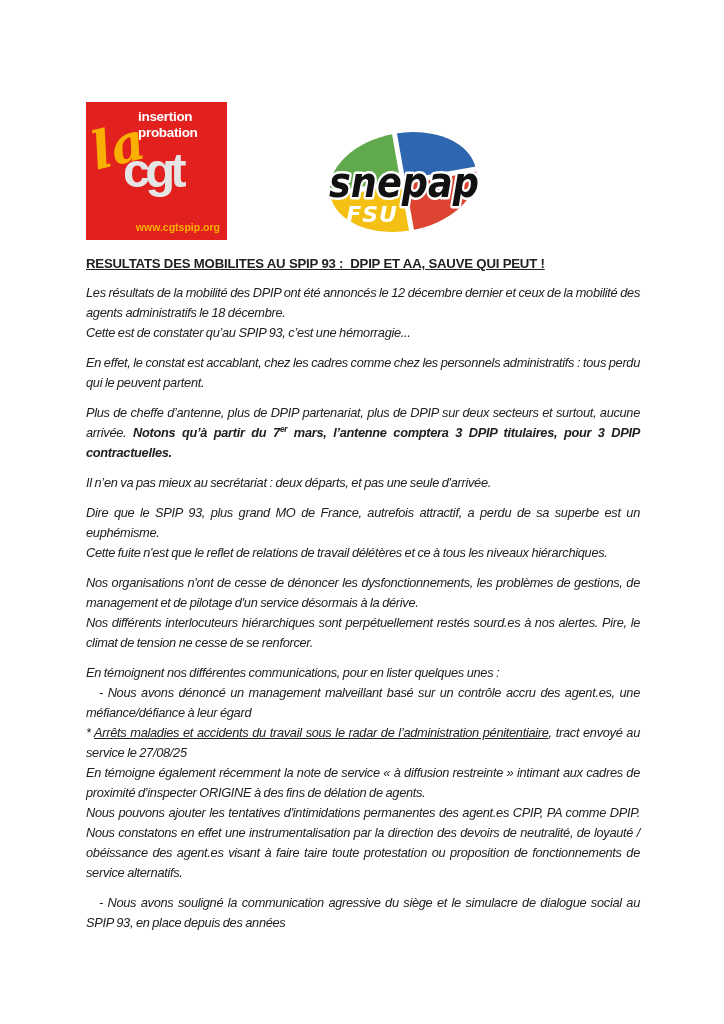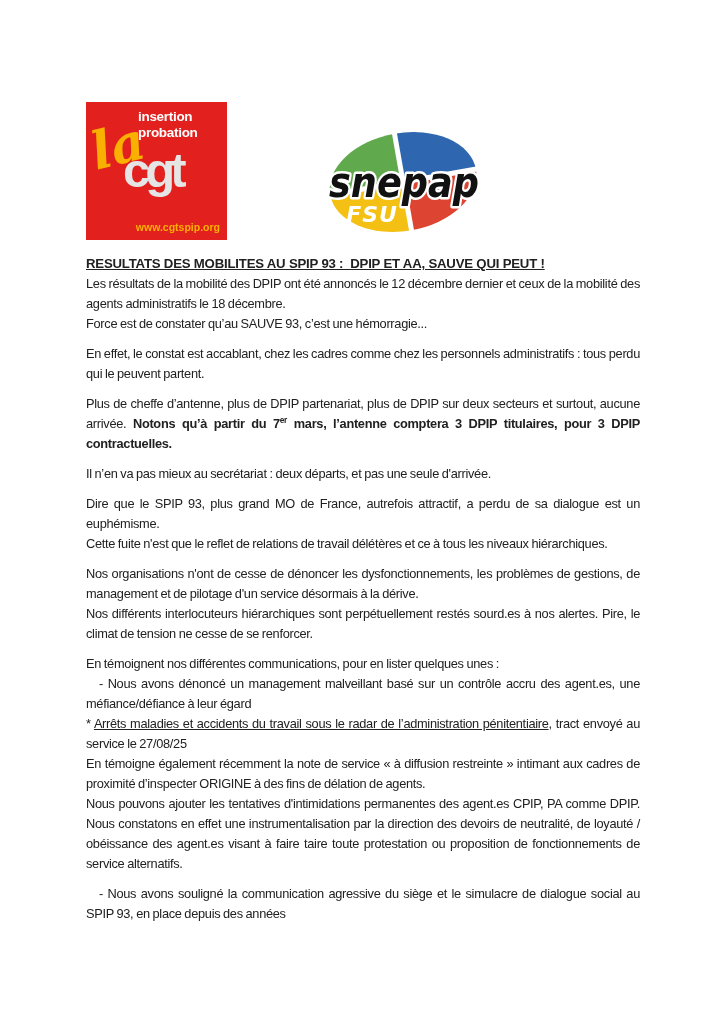--- a/index.html
+++ b/index.html
@@ -33,24 +33,24 @@
     position:absolute; right:7px; bottom:7px; color:#f9b000; font-weight:bold;
     font-size:10.5px; letter-spacing:0;text-align:center;
   }
 
   .snepap-logo { position:absolute; left:325px; top:129px; width:158px; height:107px; }
 
   
   .content { position:absolute; left:86px; top:254px; width:554px; }
   .doc-title {
     font-weight:bold; font-size:13.2px; line-height:20px;
-    text-decoration:underline; margin:0 0 0 0; letter-spacing:-0.2px;
+    text-decoration:underline; margin:0 0 9px 0; letter-spacing:-0.2px;
     white-space:pre-wrap;
   }
-  .para { margin:0 0 10px 0; }
+  .para { margin:0 0 10px 0;font-style:italic; }
   .para:last-child { margin-bottom:9px; }
   .line {
     text-align:justify; font-size:12.8px; line-height:20px;
     letter-spacing:-0.3px; word-spacing:-0.5px;
   }
   .indent { text-indent:13px; }
   .b { font-weight:bold; }
   .u { text-decoration:underline; }
   sup { font-size:0.65em; line-height:0; }
 </style>
@@ -86,37 +86,37 @@
       </svg>
     </div>
   </div>
 
   <div class="content">
 
     <div class="doc-title">RESULTATS DES MOBILITES AU SPIP 93 :  DPIP ET AA, SAUVE QUI PEUT !</div>
 
     <div class="para">
       <div class="line">Les résultats de la mobilité des DPIP ont été annoncés le 12 décembre dernier et ceux de la mobilité des agents administratifs le 18 décembre.</div>
-      <div class="line">Force est de constater qu’au SAUVE 93, c’est une hémorragie...</div>
+      <div class="line">Cette est de constater qu’au SPIP 93, c’est une hémorragie...</div>
     </div>
 
     <div class="para">
       <div class="line">En effet, le constat est accablant, chez les cadres comme chez les personnels administratifs : tous perdu qui le peuvent partent.</div>
     </div>
 
     <div class="para">
       <div class="line"><span>Plus de cheffe d’antenne, plus de DPIP partenariat, plus de DPIP sur deux secteurs et surtout, aucune arrivée. </span><span class="b">Notons qu’à partir du 7</span><sup class="b">er</sup><span class="b"> mars, l’antenne comptera 3 DPIP titulaires, pour 3 DPIP contractuelles.</span></div>
     </div>
 
     <div class="para">
       <div class="line">Il n’en va pas mieux au secrétariat : deux départs, et pas une seule d'arrivée.</div>
     </div>
 
     <div class="para">
-      <div class="line">Dire que le SPIP 93, plus grand MO de France, autrefois attractif, a perdu de sa dialogue est un euphémisme.</div>
+      <div class="line">Dire que le SPIP 93, plus grand MO de France, autrefois attractif, a perdu de sa superbe est un euphémisme.</div>
       <div class="line">Cette fuite n'est que le reflet de relations de travail délétères et ce à tous les niveaux hiérarchiques.</div>
     </div>
 
     <div class="para">
       <div class="line">Nos organisations n'ont de cesse de dénoncer les dysfonctionnements, les problèmes de gestions, de management et de pilotage d'un service désormais à la dérive.</div>
       <div class="line">Nos différents interlocuteurs hiérarchiques sont perpétuellement restés sourd.es à nos alertes. Pire, le climat de tension ne cesse de se renforcer.</div>
     </div>
 
     <div class="para">
       <div class="line">En témoignent nos différentes communications, pour en lister quelques unes :</div>

